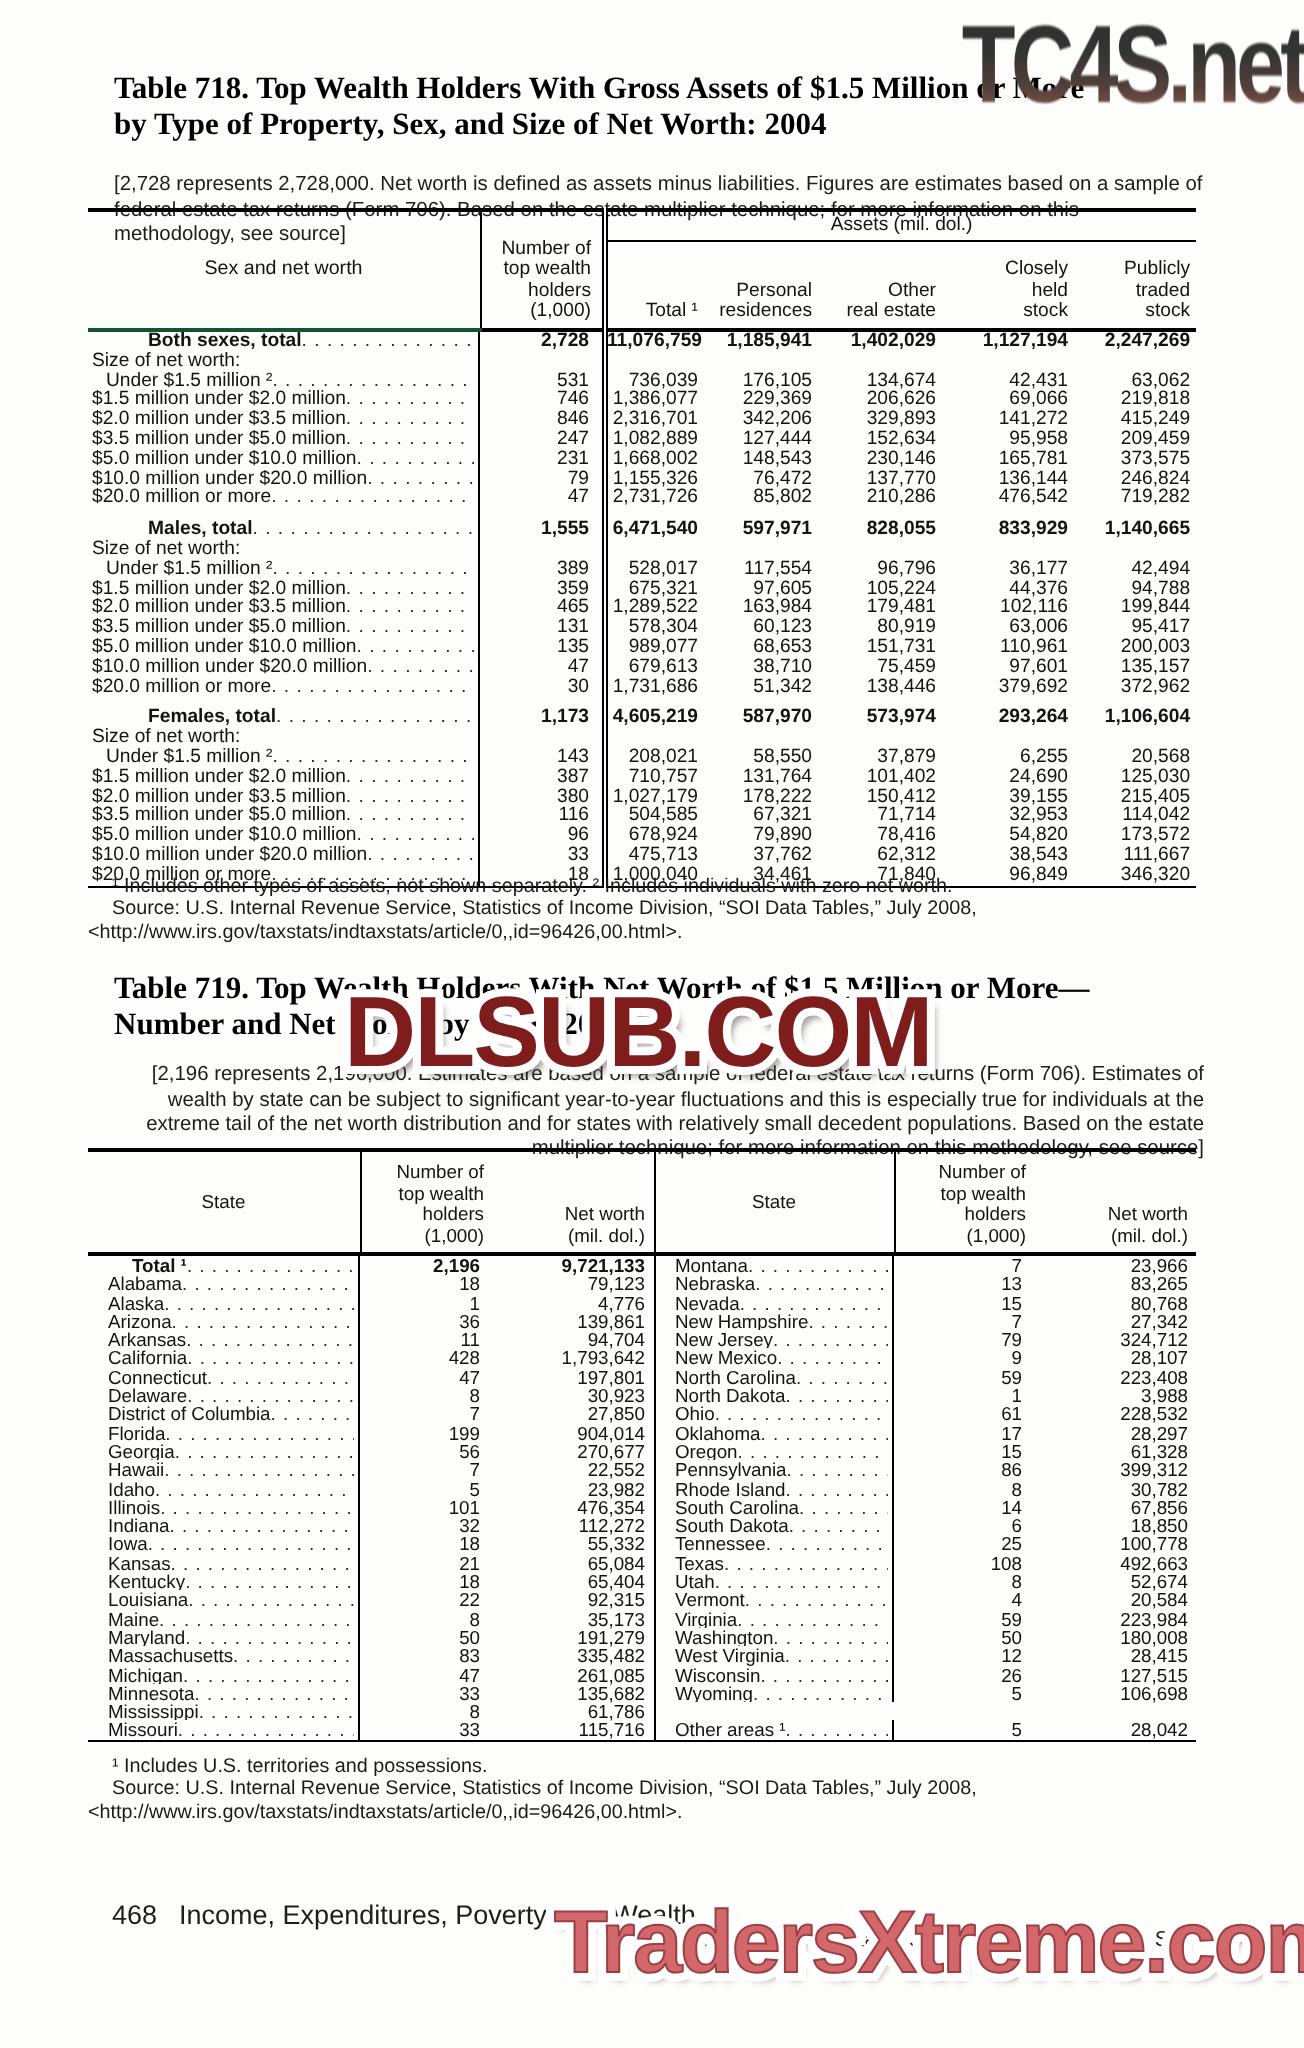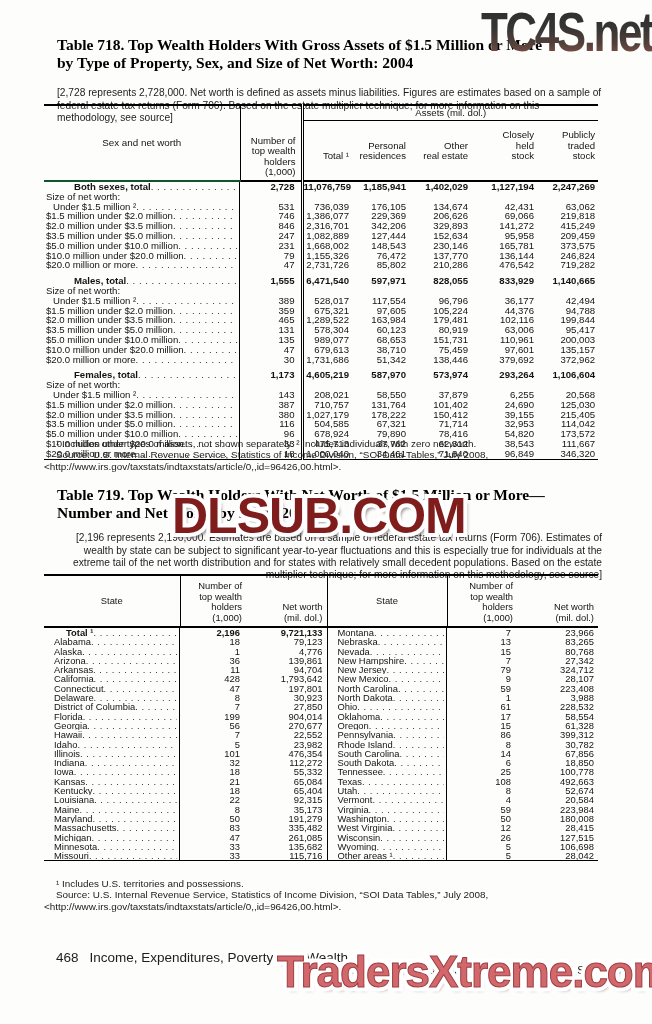--- a/index.html
+++ b/index.html
@@ -27,21 +27,21 @@
 
   
   #t718{top:104px;width:554px;font-size:9.6px;}
   #t718 td{line-height:9.8px;vertical-align:bottom;}
   #t718 .h-stub{border-right:1px solid #000;text-align:center;vertical-align:middle;
                 border-bottom:2px solid #14532d;font-size:9.8px;}
   #t718 .h-hold{border-right:3px double #000;border-bottom:2px solid #000;text-align:right;
                 white-space:pre-line;padding:2px 5px 2px 0;line-height:10.6px;}
   #t718 .h-span{border-bottom:1px solid #000;text-align:center;height:14px;vertical-align:middle;}
   #t718 .h-col{border-bottom:2px solid #000;text-align:right;white-space:pre-line;
-               vertical-align:bottom;padding:2px 3px 18px 0;height:39px;line-height:10.6px;}
+               vertical-align:bottom;padding:2px 3px 2px 0;height:39px;line-height:10.6px;}
   #t718 td.stub{border-right:1px solid #000;padding-right:2px;align-items:center;}
   #t718 td.c0{border-right:3px double #000;padding-right:6px;}
   #t718 td.c1,#t718 td.c2,#t718 td.c3,#t718 td.c4,#t718 td.c5{padding-right:3px;}
   #t718 tr.r-total td,#t718 tr.r-total-gap td{font-weight:700;}
   #t718 tr.r-total-gap td{padding-top:6px;}
   #t718 tr.r-total .lbl,#t718 tr.r-total-gap .lbl{padding-left:30px;}
   #t718 tr.r-section .lbl{padding-left:2px;}
   #t718 tr.r-sub .lbl{padding-left:9px;}
   #t718 tr.r-item .lbl{padding-left:2px;}
 
@@ -627,21 +627,21 @@
             <span class="lbl">Florida</span>
             <span class="dots"></span>
           </td>
           <td class="num nump lt">199</td>
           <td class="num nwp lt b1">904,014</td>
           <td class="stub b1 lt ind">
             <span class="lbl">Oklahoma</span>
             <span class="dots"></span>
           </td>
           <td class="num nump lt">17</td>
-          <td class="num nwp lt">58,554</td>
+          <td class="num nwp lt">28,297</td>
         </tr>
         <tr>
           <td class="stub b1 lt ind">
             <span class="lbl">Georgia</span>
             <span class="dots"></span>
           </td>
           <td class="num nump lt">56</td>
           <td class="num nwp lt b1">270,677</td>
           <td class="stub b1 lt ind">
             <span class="lbl">Oregon</span>
@@ -824,20 +824,31 @@
             <span class="dots"></span>
           </td>
           <td class="num nump lt">33</td>
           <td class="num nwp lt b1">135,682</td>
           <td class="stub b1 lt ind">
             <span class="lbl">Wyoming</span>
             <span class="dots"></span>
           </td>
           <td class="num nump lt">5</td>
           <td class="num nwp lt">106,698</td>
+        </tr>
+        <tr>
+          <td class="stub b1 lt ind">
+            <span class="lbl">Mississippi</span>
+            <span class="dots"></span>
+          </td>
+          <td class="num nump lt">8</td>
+          <td class="num nwp lt b1">61,786</td>
+          <td class="stub b1 lt ind"></td>
+          <td class="num nump lt"></td>
+          <td class="num nwp lt"></td>
         </tr>
         <tr>
           <td class="stub b1 lt ind">
             <span class="lbl">Missouri</span>
             <span class="dots"></span>
           </td>
           <td class="num nump lt">33</td>
           <td class="num nwp lt b1">115,716</td>
           <td class="stub b1 lt ind">
             <span class="lbl">Other areas ¹</span>

